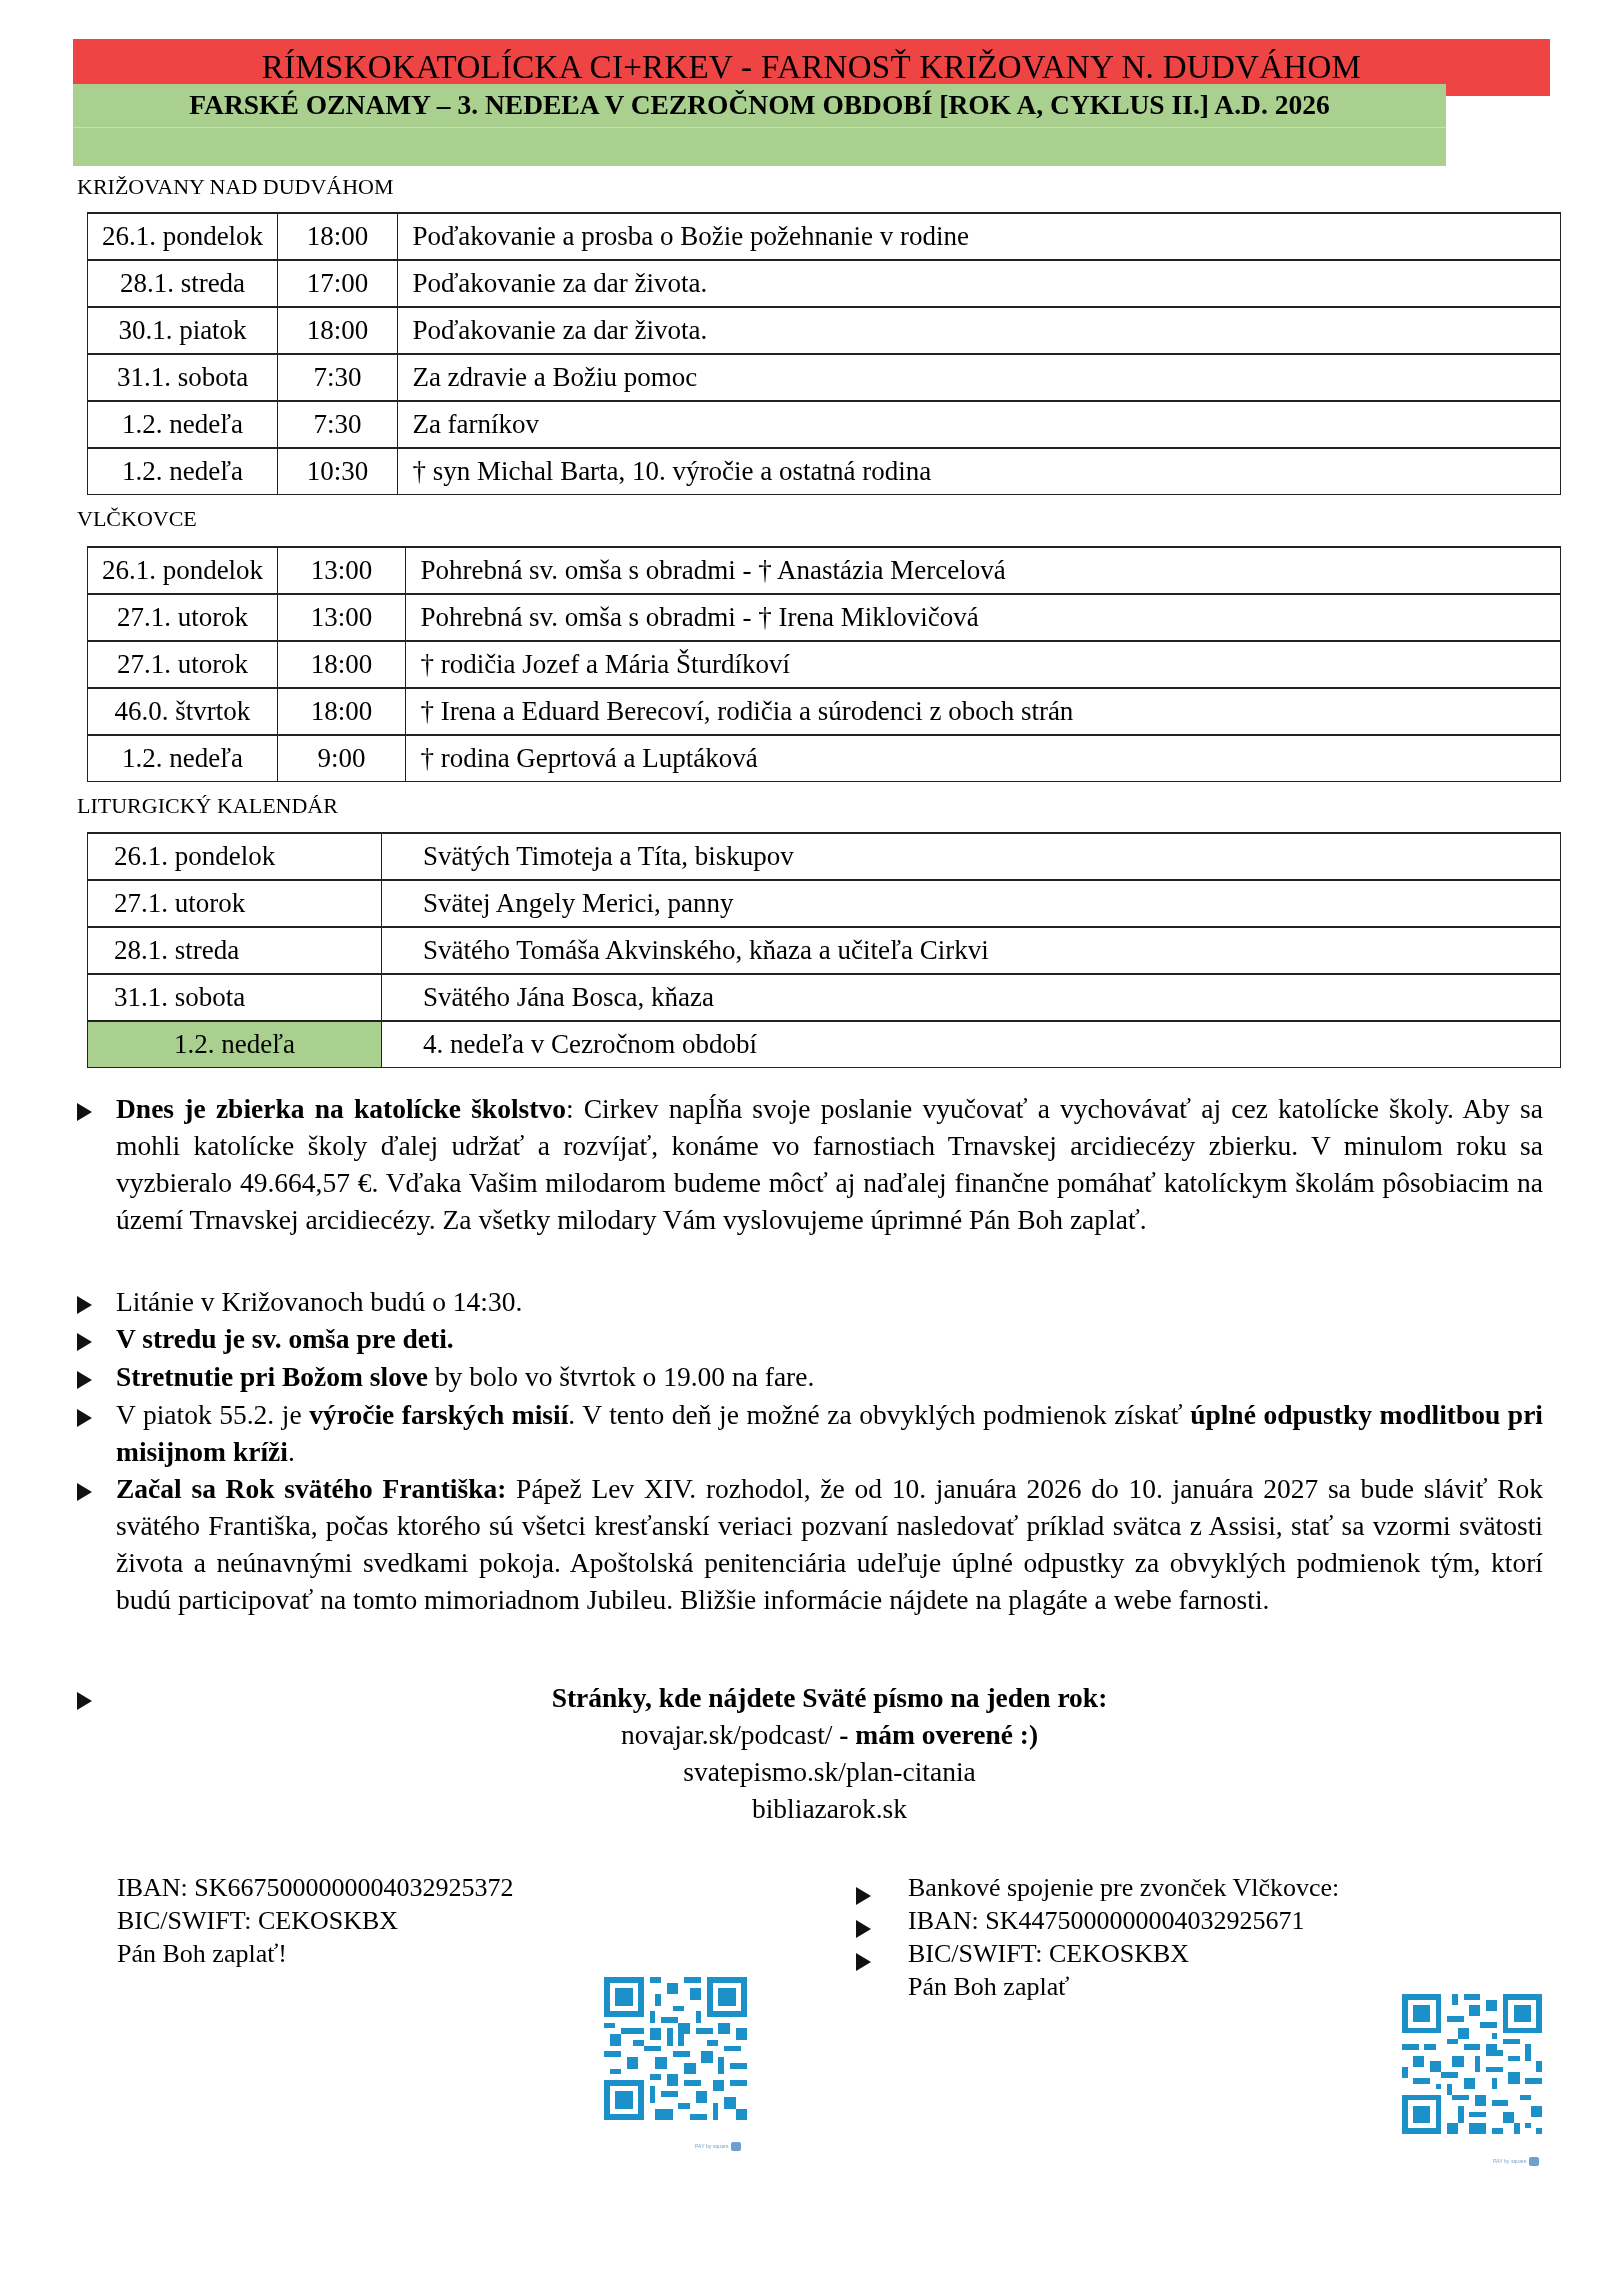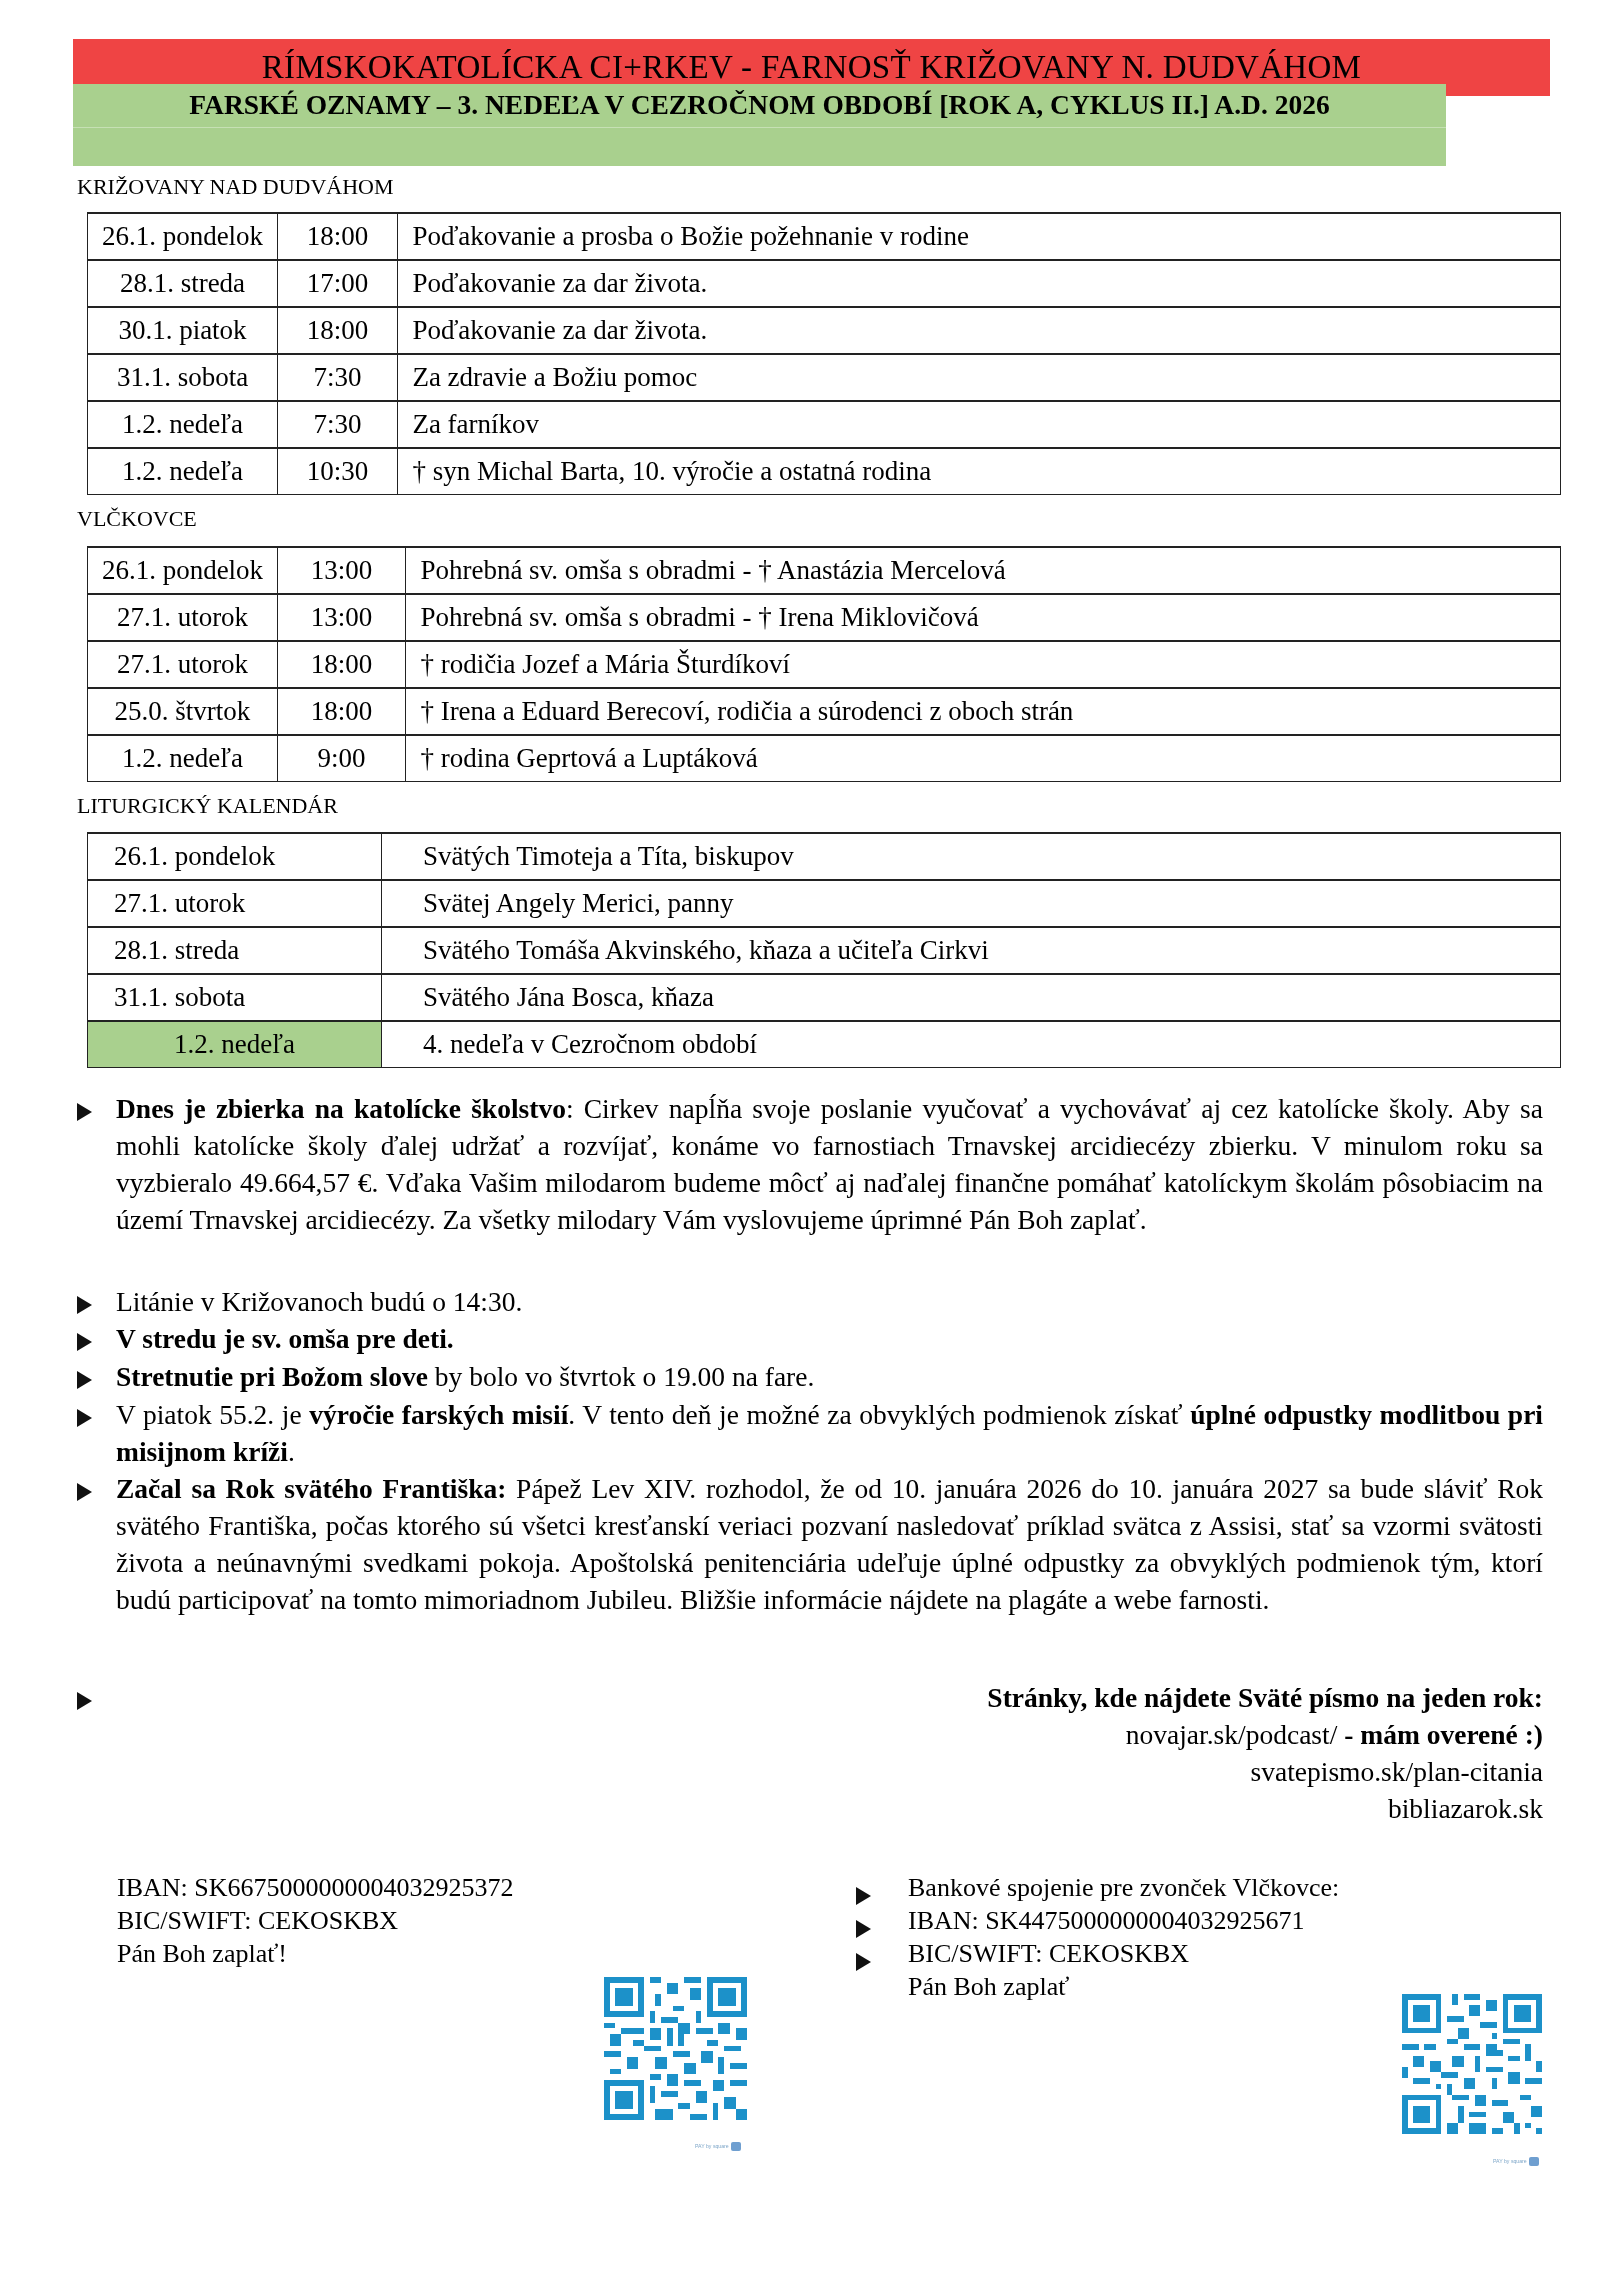--- a/index.html
+++ b/index.html
@@ -105,21 +105,21 @@
         <td class="c-day">27.1.  utorok</td>
         <td class="c-time">13:00</td>
         <td class="c-int">Pohrebná sv. omša s obradmi - † Irena Miklovičová</td>
       </tr>
     <tr>
         <td class="c-day">27.1.  utorok</td>
         <td class="c-time">18:00</td>
         <td class="c-int">† rodičia Jozef a Mária Šturdíkoví</td>
       </tr>
     <tr>
-        <td class="c-day">25.0.  štvrtok</td>
+        <td class="c-day">46.0.  štvrtok</td>
         <td class="c-time">18:00</td>
         <td class="c-int">† Irena a Eduard Berecoví, rodičia a súrodenci z oboch strán</td>
       </tr>
     <tr>
         <td class="c-day">1.2.  nedeľa</td>
         <td class="c-time">9:00</td>
         <td class="c-int">† rodina Geprtová a Luptáková</td>
       </tr>
   </tbody>
 </table>
@@ -179,21 +179,21 @@
   <div class="txt"><span>V piatok 55.2. je </span><b>výročie farských misií</b><span>. V tento deň je možné za obvyklých podmienok získať </span><b>úplné odpustky modlitbou pri misijnom kríži</b><span>.</span></div>
 </div>
 
 <div class="ann" style="top:1470px;">
   <span class="bul"><span class="arrow"></span></span>
   <div class="txt"><b>Začal sa Rok svätého Františka:</b><span> Pápež Lev XIV. rozhodol, že od 10. januára 2026 do 10. januára 2027 sa bude sláviť Rok svätého Františka, počas ktorého sú všetci kresťanskí veriaci pozvaní nasledovať príklad svätca z Assisi, stať sa vzormi svätosti života a neúnavnými svedkami pokoja. Apoštolská penitenciária udeľuje úplné odpustky za obvyklých podmienok tým, ktorí budú participovať na tomto mimoriadnom Jubileu. Bližšie informácie nájdete na plagáte a webe farnosti.</span></div>
 </div>
 
 <div class="ann" style="top:1679px;">
   <span class="bul"><span class="arrow"></span></span>
-  <div class="txt" style="text-align:right">
+  <div class="txt" style="text-align:center">
     <b>Stránky, kde nájdete Sväté písmo na jeden rok:</b><br>
     <span>novajar.sk/podcast/</span><b> - mám overené :)</b><br>
     <span>svatepismo.sk/plan-citania</span><br>
     <span>bibliazarok.sk</span>
   </div>
 </div>
 
 <div class="bank" style="left:65px; top:1871px;">
   <div class="row"><span>IBAN: SK6675000000004032925372</span></div>
   <div class="row"><span>BIC/SWIFT: CEKOSKBX</span></div>

